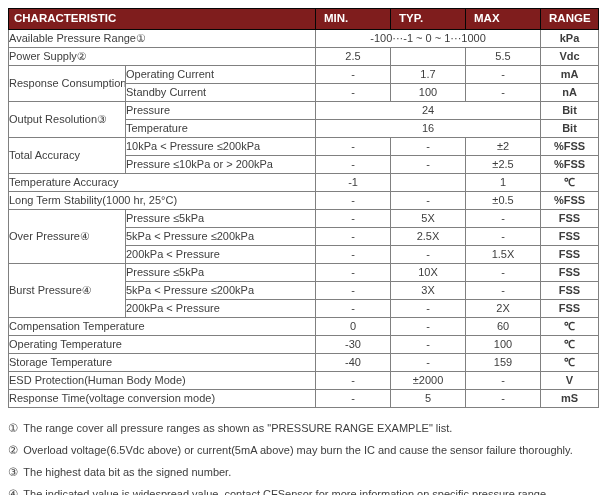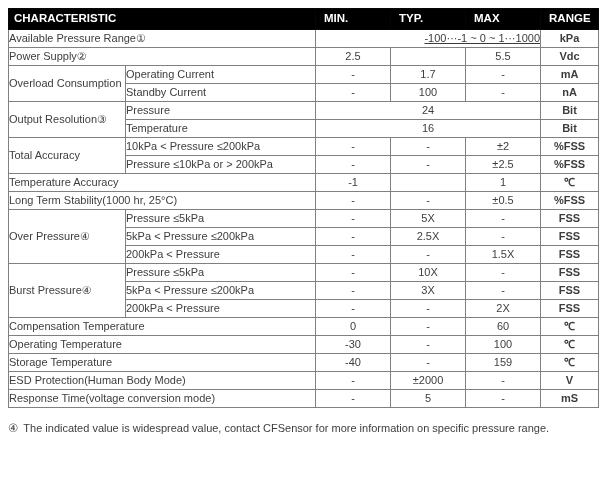--- a/index.html
+++ b/index.html
@@ -15,31 +15,31 @@
   table.spec th, table.spec td{
     border:1px solid #808080;
     font-size:11px;
     padding:0;
     height:17px;
     line-height:1.15;
     overflow:hidden;
     white-space:nowrap;
   }
   table.spec th.hdr{
-    background:#000000;color:#ffffff;border:1px solid #060606;
+    background:#7f1d1d;color:#ffffff;border:1px solid #060606;
     text-align:left;font-weight:bold;font-size:11.5px;height:20px;
     padding-left:8px;
   }
   table.spec th.hdr.first{padding-left:5px;}
   td.label{text-align:left;padding-left:5px;}
   td.sublabel{text-align:left;padding-left:5px;}
   td.group{text-align:left;padding-left:5px;}
   td.val{text-align:center;}
   td.unit{text-align:center;font-weight:bold;}
-  td.range{text-align:right;text-decoration:underline;}
+  td.range{text-align:center;}
   .footnotes{margin-top:9px;}
   .footnote{
     font-size:11px;color:#3d3d3d;
     height:22px;line-height:22px;white-space:nowrap;
   }
   .fn-marker{display:inline-block;margin-right:5px;font-size:11.5px;}
 </style>
 </head>
 <body>
 
@@ -71,21 +71,21 @@
 
     <tr>
       <td class="label" colspan="2">Power Supply②</td>
       <td class="val">2.5</td>
       <td class="val"></td>
       <td class="val">5.5</td>
       <td class="unit">Vdc</td>
     </tr>
 
     <tr>
-      <td class="group" rowspan="2">Overload Consumption</td>
+      <td class="group" rowspan="2">Response Consumption</td>
       <td class="sublabel">Operating Current</td>
       <td class="val">-</td>
       <td class="val">1.7</td>
       <td class="val">-</td>
       <td class="unit">mA</td>
     </tr>
     <tr>
       <td class="sublabel">Standby Current</td>
       <td class="val">-</td>
       <td class="val">100</td>
@@ -215,15 +215,18 @@
       <td class="label" colspan="2">Response Time(voltage conversion mode)</td>
       <td class="val">-</td>
       <td class="val">5</td>
       <td class="val">-</td>
       <td class="unit">mS</td>
     </tr>
   </tbody>
     </table>
 
   <div class="footnotes">
+    <div class="footnote"><span class="fn-marker">①</span><span>The range cover all pressure ranges as shown as "PRESSURE RANGE EXAMPLE" list.</span></div>
+    <div class="footnote"><span class="fn-marker">②</span><span>Overload voltage(6.5Vdc above) or current(5mA above) may burn the IC and cause the sensor failure thoroughly.</span></div>
+    <div class="footnote"><span class="fn-marker">③</span><span>The highest data bit as the signed number.</span></div>
     <div class="footnote"><span class="fn-marker">④</span><span>The indicated value is widespread value, contact CFSensor for more information on specific pressure range.</span></div>
   </div>
 </div>
 
 </body></html>

